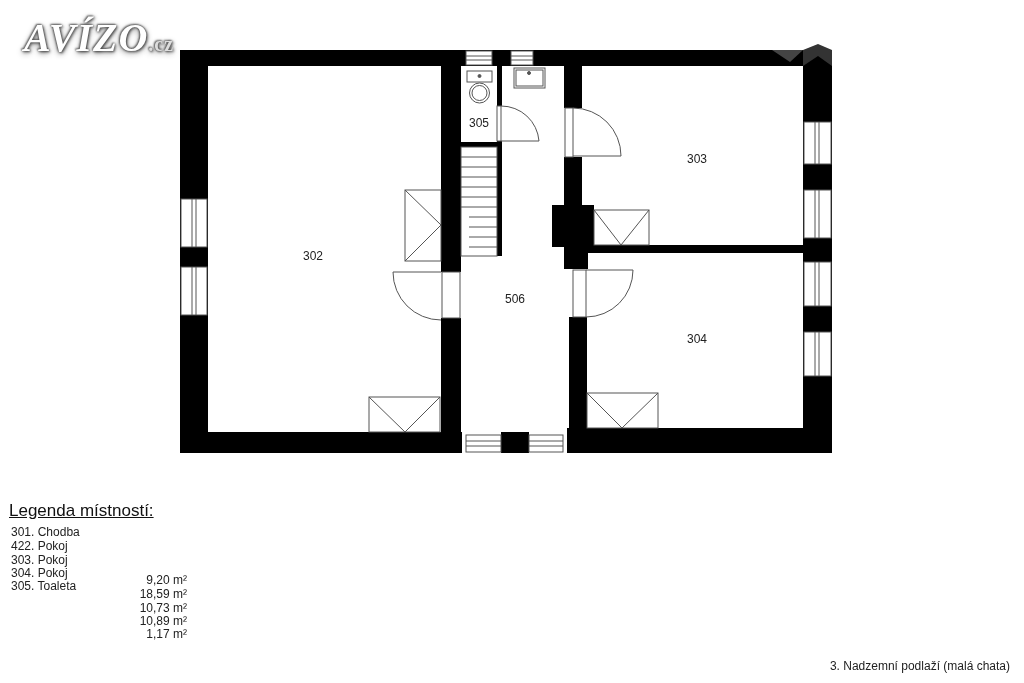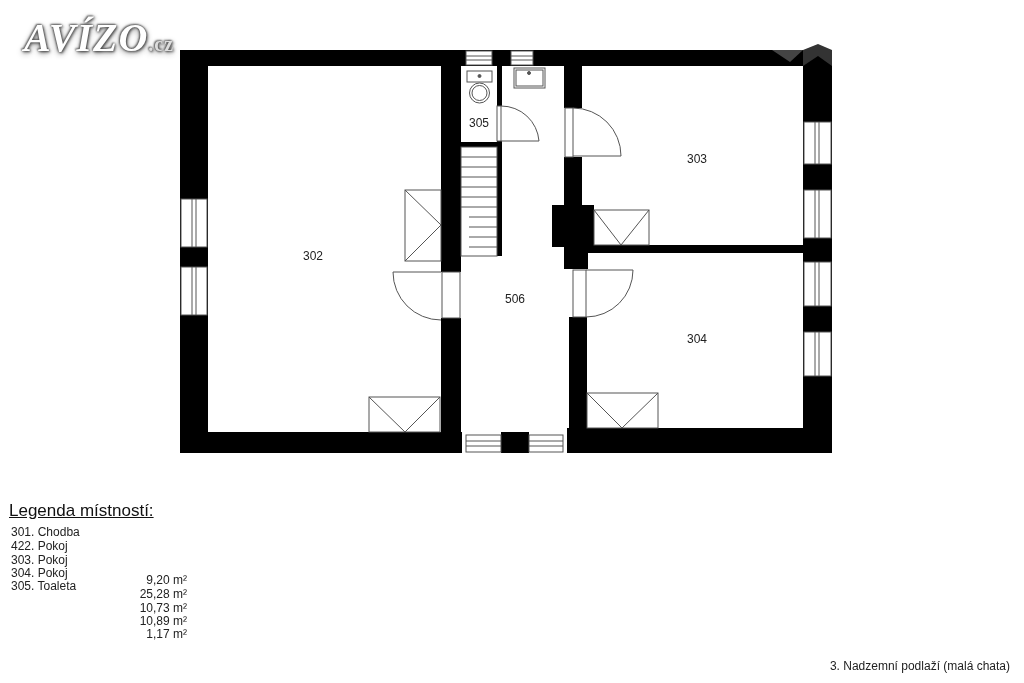--- a/index.html
+++ b/index.html
@@ -156,21 +156,21 @@
 </div>
 
 <div>
   <div class="legend-title">Legenda místností:</div>
   <div class="legend-row" style="top:526px">
     <span>301. Chodba</span>
     <span class="area">9,20 m²</span>
   </div>
   <div class="legend-row" style="top:540px">
     <span>422. Pokoj</span>
-    <span class="area">25,28 m²</span>
+    <span class="area">18,59 m²</span>
   </div>
   <div class="legend-row" style="top:554px">
     <span>303. Pokoj</span>
     <span class="area">10,73 m²</span>
   </div>
   <div class="legend-row" style="top:567px">
     <span>304. Pokoj</span>
     <span class="area">10,89 m²</span>
   </div>
   <div class="legend-row" style="top:580px">

